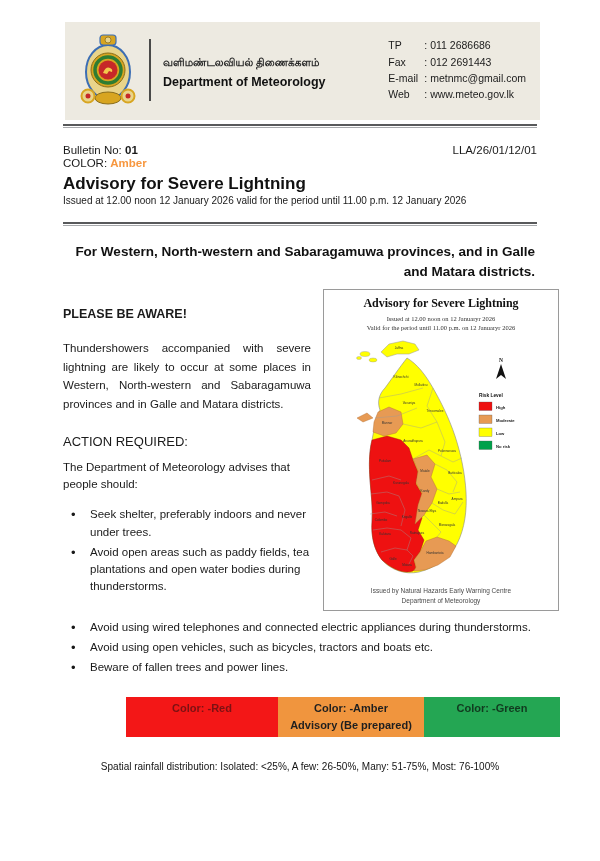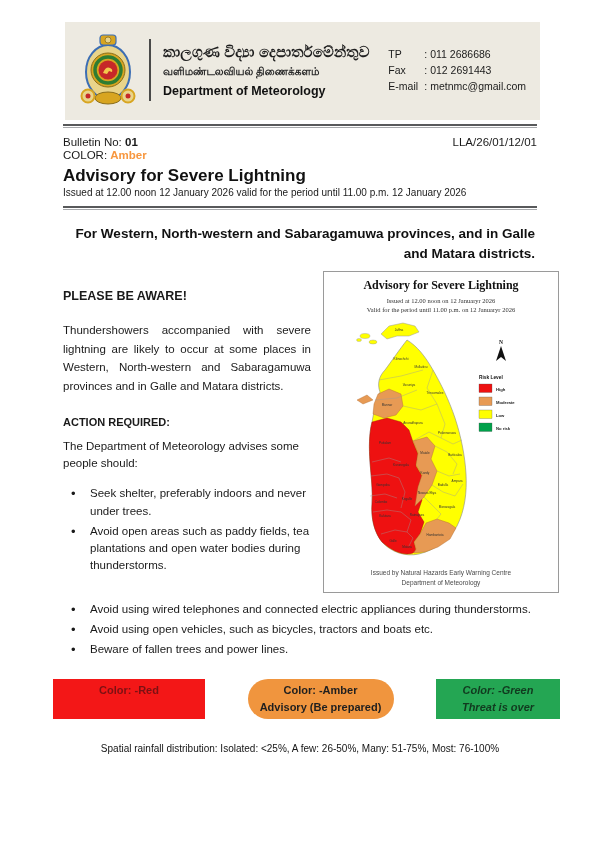--- a/index.html
+++ b/index.html
@@ -1,21 +1,21 @@
 <!DOCTYPE html>
 <html><head>
 <meta charset="utf-8">
 <style>
   * { margin:0; padding:0; box-sizing:border-box; }
   html,body { background:#ffffff; }
   body {
     width:600px; height:861px; position:relative; overflow:hidden;
     font-family:"Liberation Sans","DejaVu Sans",sans-serif; color:#1a1a1a;
   }
-  .content { margin:8px 63px; }
+  .content { margin:16px 63px; }
 
   
   .letterhead {
     margin:22px 60px 0 65px; background:#edeae1; padding:10px 12px 12px 12px;
     display:flex; align-items:center; min-height:93px;
   }
   .emblem-wrap { width:62px; height:76px; flex:0 0 auto; }
   .lh-divider { width:2px; height:62px; background:#4a4a4a; margin:0 12px 0 10px; }
   .lh-titles { flex:1 1 auto; }
   .t-sinhala { font-size:15px; font-weight:bold; color:#1f1f1f; letter-spacing:.2px; }
@@ -53,36 +53,36 @@
     float:right; width:236px; margin:8px -22px 8px 12px;
     border:1px solid #9a9a9a; background:#fff; padding:6px 4px 4px 4px;
   }
   .map-title { text-align:center; font-family:"Liberation Serif","DejaVu Serif",serif; font-weight:bold; font-size:12px; color:#111; }
   .map-sub { text-align:center; font-family:"Liberation Serif","DejaVu Serif",serif; font-size:6.5px; color:#333; margin-top:3px; line-height:1.4; }
   .map-svg { display:block; margin:2px auto 0 auto; }
   .map-caption { text-align:center; font-size:6.5px; color:#4a4a4a; line-height:1.5; margin-top:2px; }
 
   .body-par { font-size:11.5px; line-height:1.62; text-align:justify; margin-top:18px; }
   .body-par.bold { font-weight:bold; }
-  .action-heading { font-size:11px; font-weight:bold; margin-top:20px; }
+  .action-heading { font-size:13px; font-weight:normal; margin-top:20px; }
   .intro-par { font-size:11.5px; line-height:1.55; margin-top:10px; }
 
   .bullets { margin-top:12px; }
   .bullet { position:relative; padding-left:27px; font-size:11.5px; line-height:1.5; margin-top:3px; }
   .bullet::before { content:"\2022"; position:absolute; left:8px; top:-1px; font-size:13px; }
   .bullets-wide { clear:right; margin-top:3px; }
 
   
-  .status-row { display:flex; justify-content:space-between; margin:20px 40px 8px 53px; }
+  .status-row { display:flex; justify-content:flex-end; margin:20px 40px 8px 53px; }
   .status-box {
     width:152px; height:40px; text-align:center; font-size:11px; font-weight:bold;
     line-height:1.55; padding-top:3px;
   }
-  .status-box.mid { width:146px;border-radius:20px; }
-  .status-box.last { width:124px;font-style:italic; }
+  .status-box.mid { width:146px; }
+  .status-box.last { width:136px; }
 
   
   .footnote { margin-top:22px; text-align:center; font-size:10px; line-height:1.55; color:#141414; }
 </style>
 </head>
 <body>
 
 <div class="letterhead">
   <div class="emblem-wrap">
     <svg width="62" height="76" viewBox="0 0 62 76">
@@ -95,36 +95,39 @@
       <path d="M26,41 q3,-7 7,-5 q3,1 2,4 l-3,-1 -2,3 z" fill="#f2c94c"></path>
       <ellipse cx="31" cy="66" rx="13" ry="6" fill="#d8a520" stroke="#8a6d1a" stroke-width="1"></ellipse>
       <circle cx="11" cy="64" r="6.5" fill="#e9d48a" stroke="#d8a520" stroke-width="2"></circle>
       <circle cx="51" cy="64" r="6.5" fill="#e9d48a" stroke="#d8a520" stroke-width="2"></circle>
       <circle cx="11" cy="64" r="2.5" fill="#c62828"></circle>
       <circle cx="51" cy="64" r="2.5" fill="#c62828"></circle>
     </svg>
   </div>
   <div class="lh-divider"></div>
   <div class="lh-titles">
-    <div class="t-sinhala">කාලගුණ විද්‍යා දෙපාර්තමේන්තුව</div>
     <div class="t-tamil">வளிமண்டலவியல் திணைக்களம்</div>
     <div class="t-english">Department of Meteorology</div>
   </div>
   <div class="lh-contacts">
     <div class="contact-row">
       <span class="contact-label">TP</span>
       <span class="contact-value">: 011 2686686</span>
     </div>
     <div class="contact-row">
       <span class="contact-label">Fax</span>
       <span class="contact-value">: 012 2691443</span>
     </div>
     <div class="contact-row">
       <span class="contact-label">E-mail</span>
       <span class="contact-value">: metnmc@gmail.com</span>
+    </div>
+    <div class="contact-row">
+      <span class="contact-label">Web</span>
+      <span class="contact-value">: www.meteo.gov.lk</span>
     </div>
   </div>
 </div>
 
 <div class="hrule"></div>
 
 <div class="content">
 
   <div class="bulletin">
     <div class="b-row1">
@@ -241,21 +244,21 @@
     <div class="map-caption">
       <div>Issued by Natural Hazards Early Warning Centre</div>
       <div>Department of Meteorology</div>
     </div>
   </div>
 
   <div class="aware-heading">PLEASE BE AWARE!</div>
   <div class="body-par">Thundershowers accompanied with severe lightning are likely to occur at some places in Western, North-western and Sabaragamuwa provinces and in Galle and Matara districts.</div>
 
   <div class="action-heading">ACTION REQUIRED:</div>
-  <div class="intro-par">The Department of Meteorology advises some people should:</div>
+  <div class="intro-par">The Department of Meteorology advises that people should:</div>
 
   <div class="bullets">
     <div class="bullet">Seek shelter, preferably indoors and never under trees.</div>
     <div class="bullet">Avoid open areas such as paddy fields, tea plantations and open water bodies during thunderstorms.</div>
   </div>
   <div class="bullets bullets-wide">
     <div class="bullet">Avoid using wired telephones and connected electric appliances during thunderstorms.</div>
     <div class="bullet">Avoid using open vehicles, such as bicycles, tractors and boats etc.</div>
     <div class="bullet">Beware of fallen trees and power lines.</div>
   </div>
@@ -264,20 +267,19 @@
 <div class="status-row">
   <div class="status-box" style="background: rgb(243, 23, 23);">
     <div style="color: rgb(124, 17, 19);">Color: -Red</div>
   </div>
   <div class="status-box mid" style="background: rgb(240, 149, 62);">
     <div style="color: rgb(31, 31, 31);">Color: -Amber</div>
     <div style="color: rgb(31, 31, 31);">Advisory (Be prepared)</div>
   </div>
   <div class="status-box last" style="background: rgb(36, 166, 83);">
     <div style="color: rgb(17, 58, 31);">Color: -Green</div>
-    <div style="color: rgb(17, 58, 31);">Threat is over</div>
   </div>
 </div>
 
 <div class="footnote">
   <div>Spatial rainfall distribution: Isolated: &lt;25%, A few: 26-50%, Many: 51-75%, Most: 76-100%</div>
 
 </div>
 
 </body></html>

